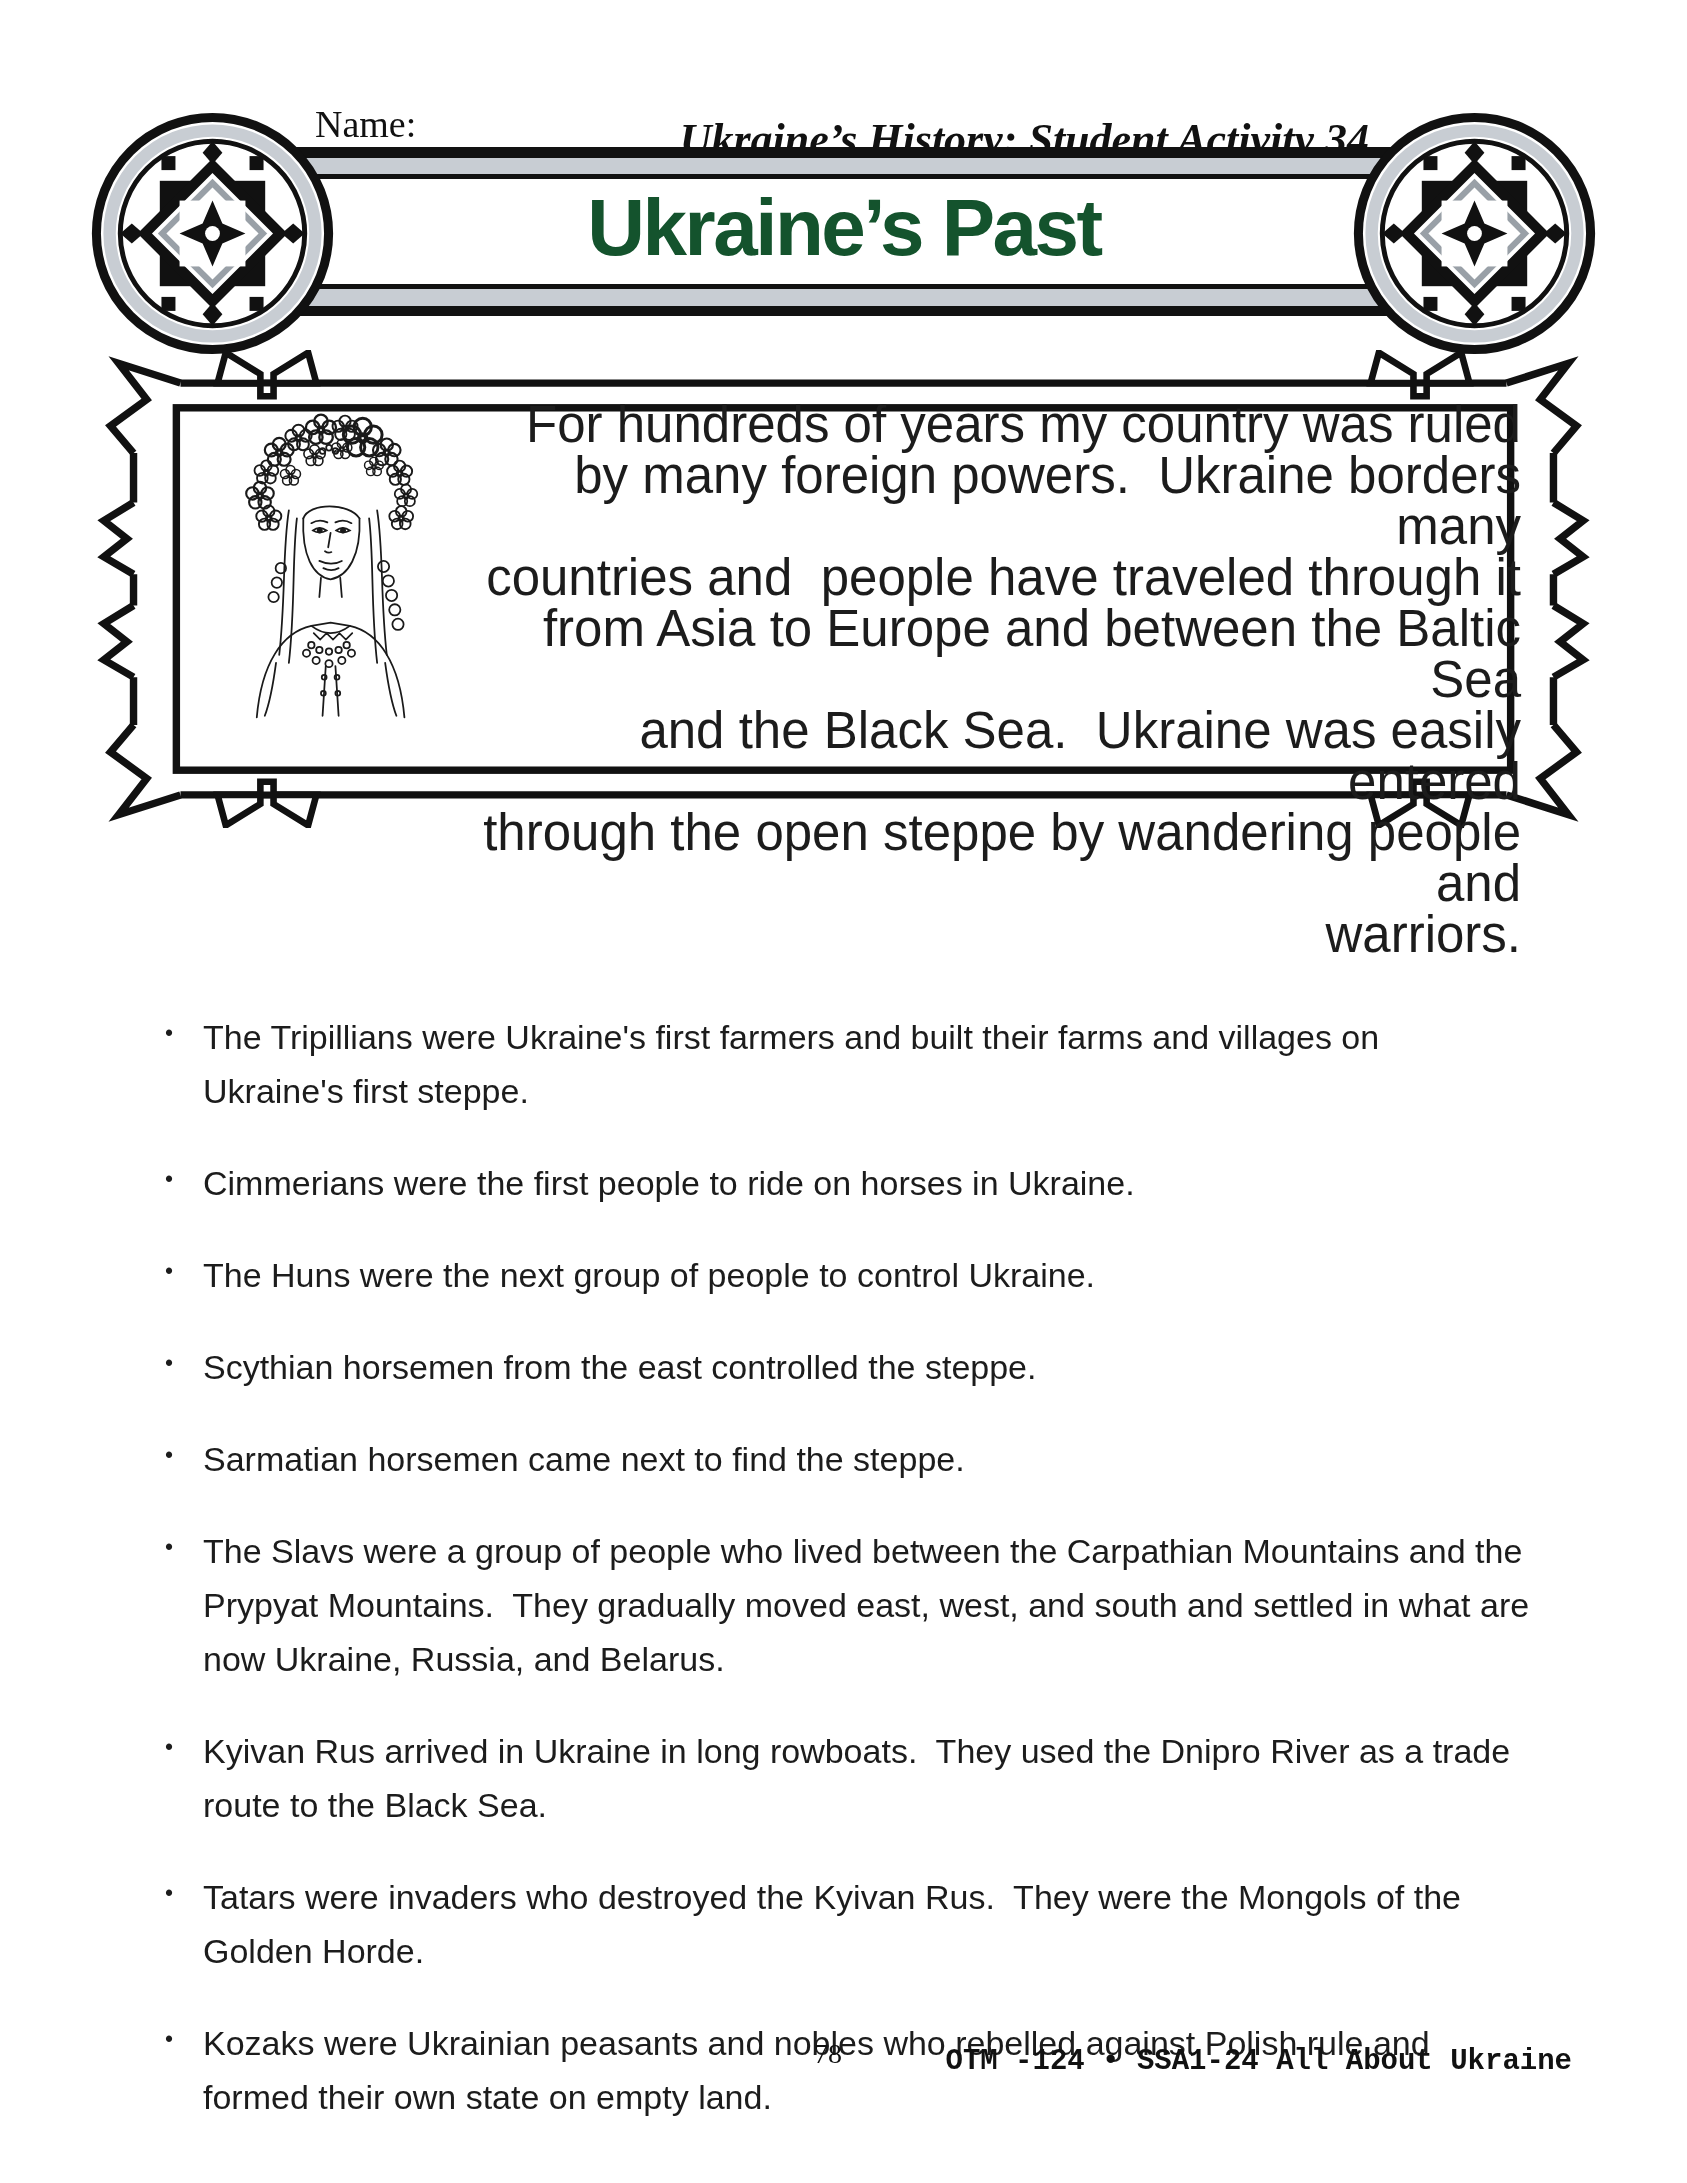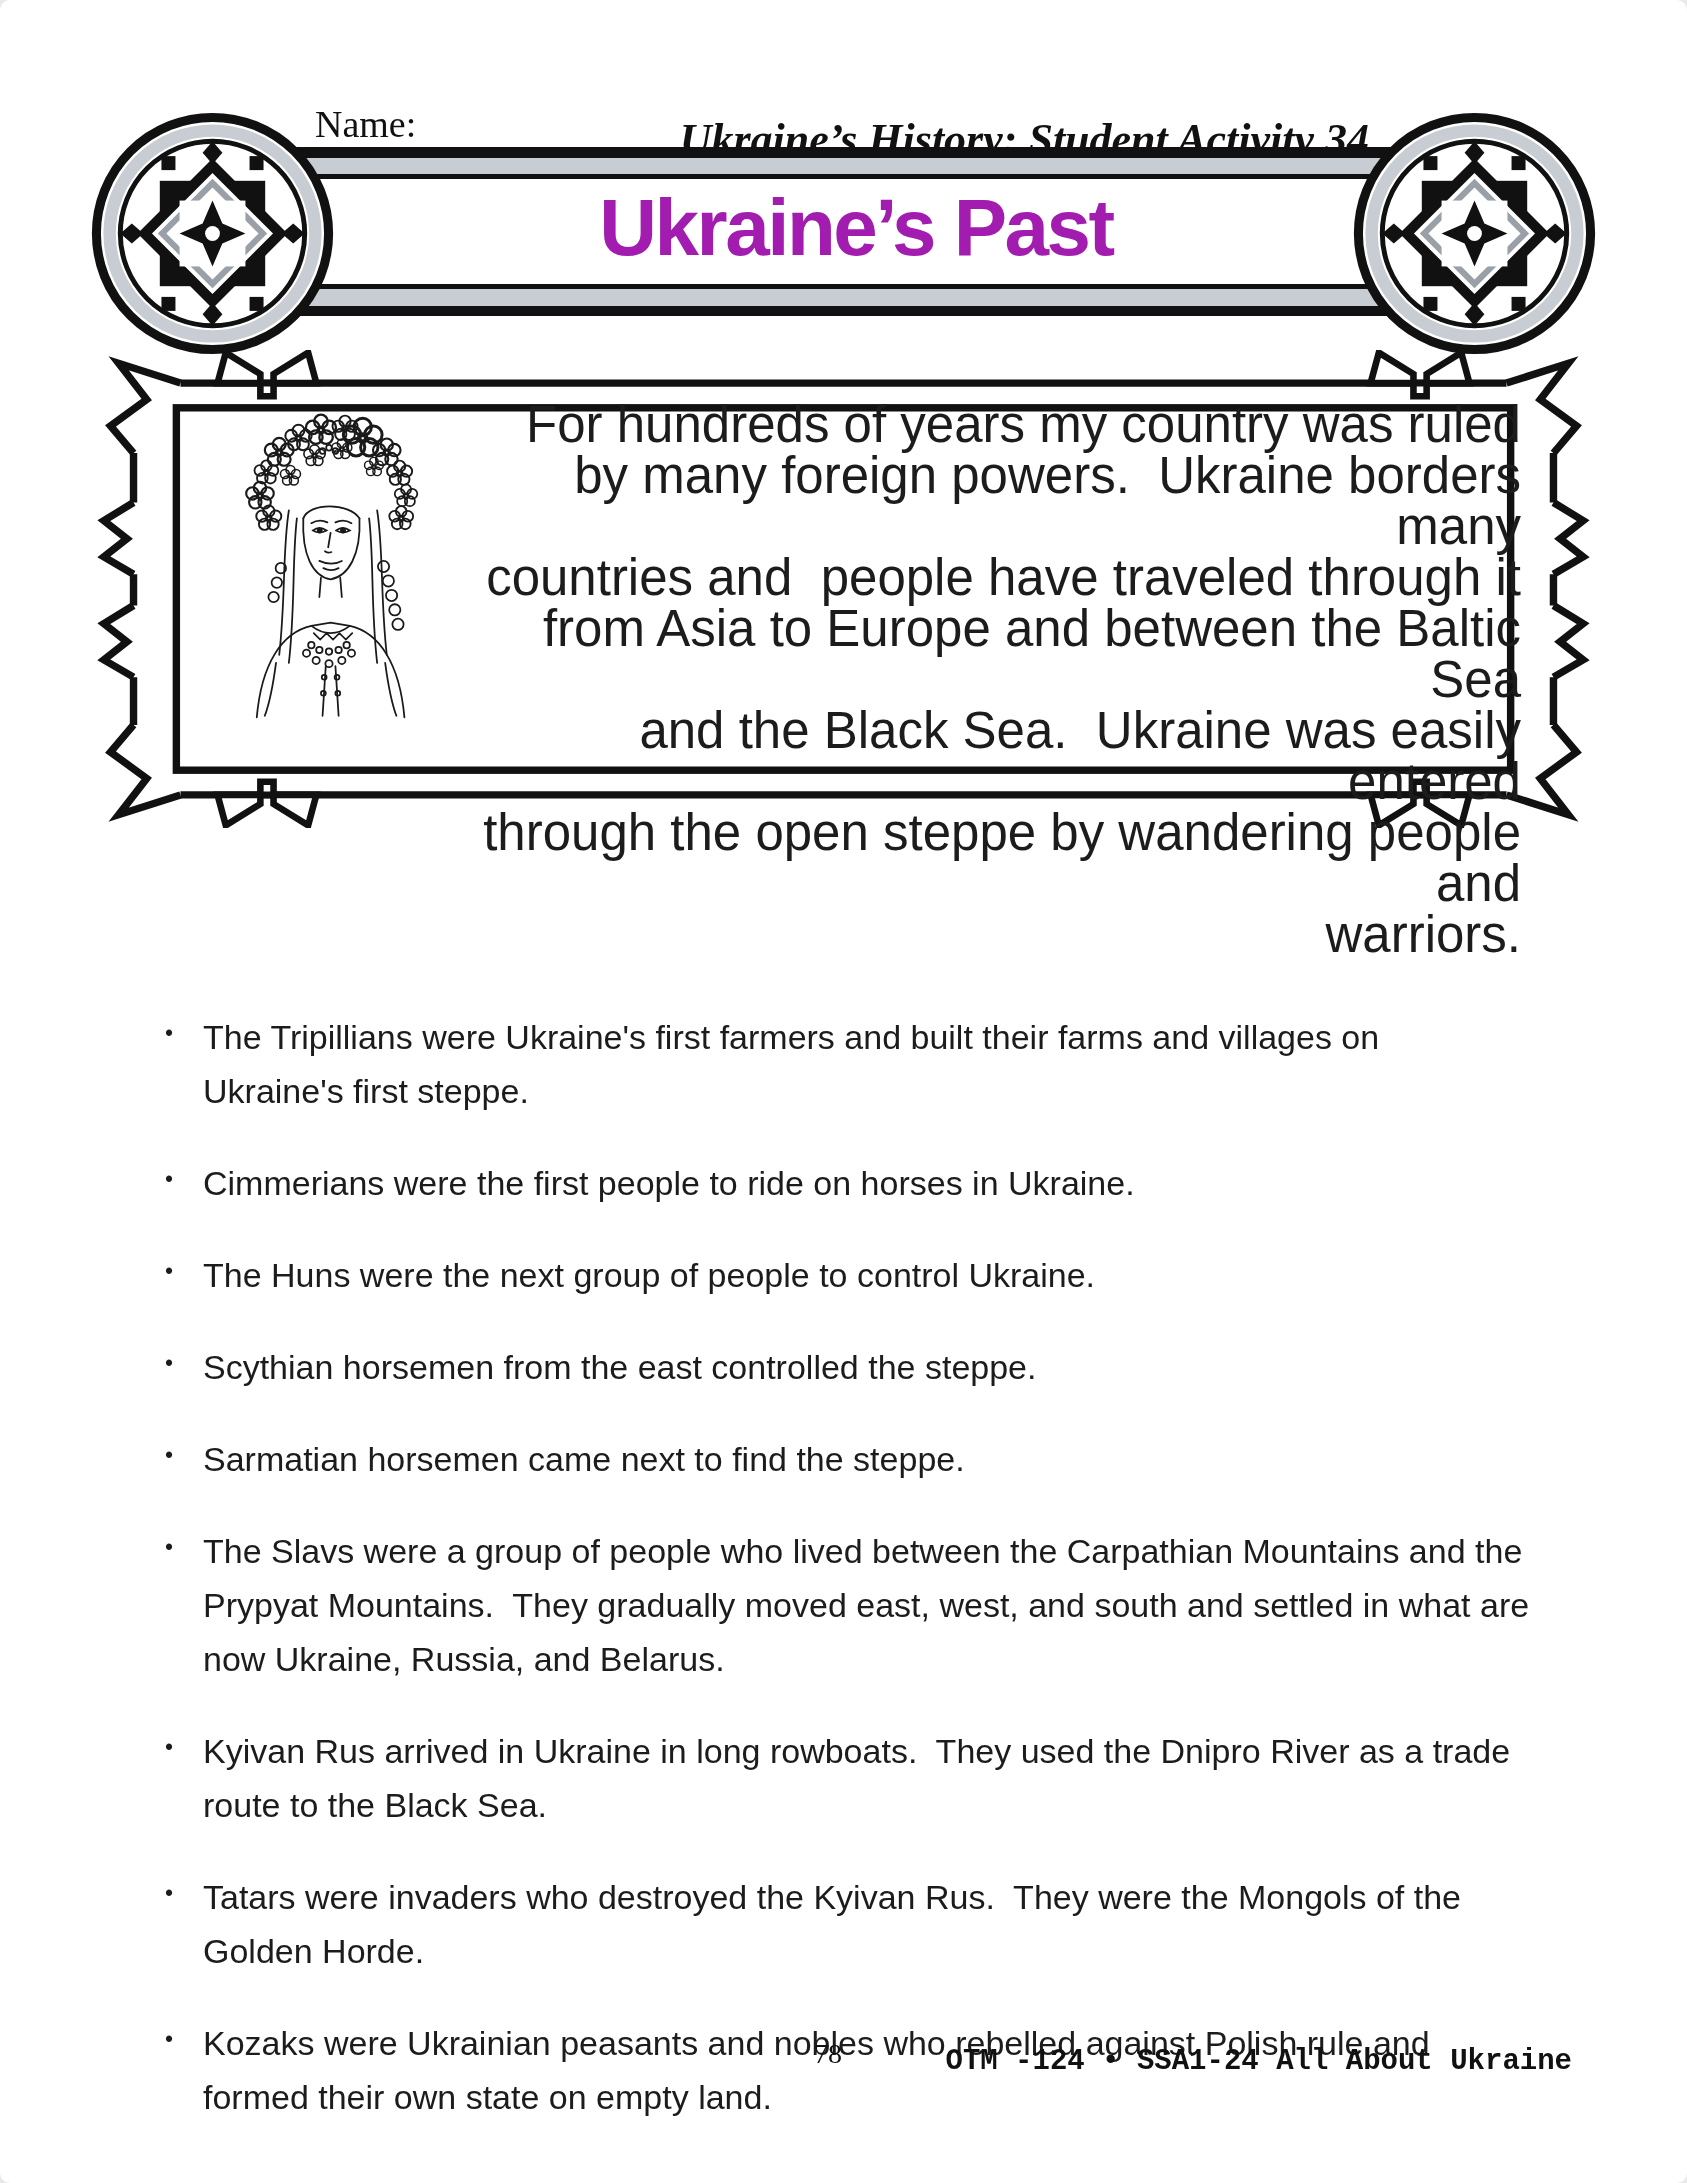--- a/index.html
+++ b/index.html
@@ -1,40 +1,40 @@
 <!DOCTYPE html>
 <html style="font-size:13px"><head>
 <meta charset="utf-8">
 <style>
   html,body{margin:0;padding:0;background:#e9e9e9;}
   .page{
     position:relative;width:1687px;height:2183px;background:#ffffff;
-    font-family:"Liberation Sans", sans-serif;color:#1a1a1a;overflow:hidden;border-radius:10px;
+    font-family:"Liberation Sans", sans-serif;color:#1a1a1a;overflow:hidden;
   }
   
   .name-label{
     position:absolute;left:315px;top:102px;
     font-family:"Liberation Serif", serif;font-size:38px;color:#111;
   }
   .activity-header{
     position:absolute;right:318px;top:114px;text-align:left;
     font-family:"Liberation Serif", serif;font-style:italic;font-weight:bold;
     font-size:44px;color:#111;
   }
   
   .banner-stripes{position:absolute;left:213px;top:147px;width:1262px;}
   .stripe{width:100%;}
   .stripe.s-black-thick{height:10.7px;background:#111;}
   .stripe.s-silver{height:16.5px;background:#c8cdd3;}
   .stripe.s-black-thin{height:5px;background:#111;}
   .stripe.s-white{height:105px;background:#fff;position:relative;}
   .page-title{
-    position:absolute;left:12px;top:50%;width:100%;text-align:center;
+    position:absolute;left:0;top:50%;width:100%;text-align:center;
     transform:translateY(-54%);
-    font-size:80px;font-weight:700;letter-spacing:-2.5px;color:#a21caf;
+    font-size:80px;font-weight:700;letter-spacing:-2.5px;color:#14532d;
     font-family:"Liberation Sans", sans-serif;
   }
   .folk-star{position:absolute;width:247px;height:247px;top:110px;}
   .folk-star.left{left:89px;}
   .folk-star.right{left:1351px;}
   
   .frame-wrap{position:absolute;left:94px;top:350px;width:1499px;height:478px;}
   .frame-svg{position:absolute;left:0;top:0;width:100%;height:100%;}
   .girl-art{position:absolute;left:107px;top:48px;width:264px;height:321px;}
   .intro-text{

